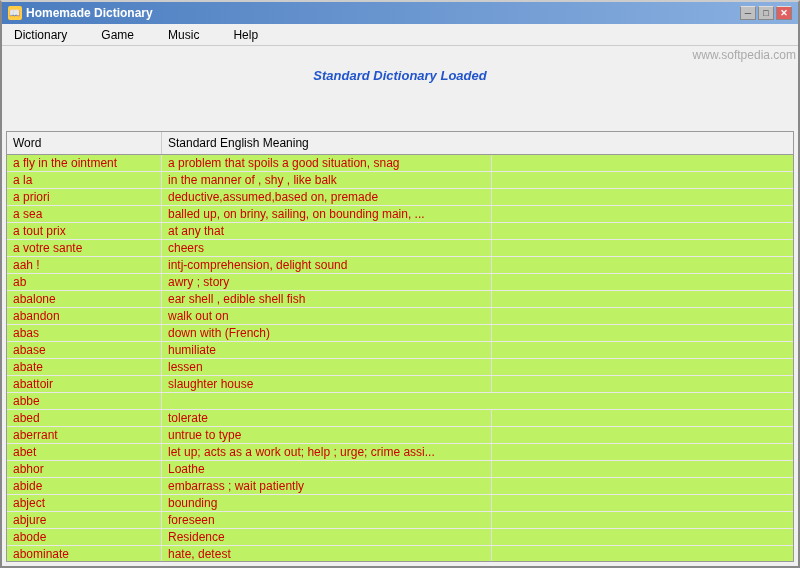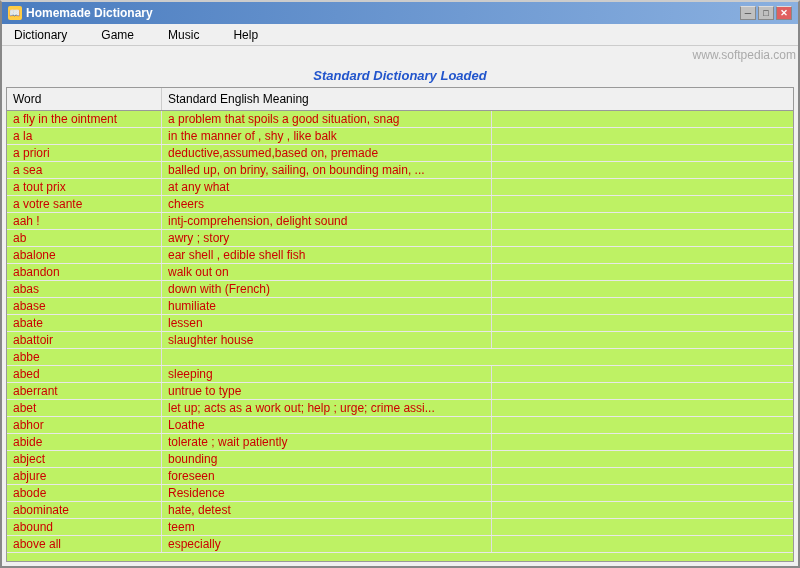--- a/index.html
+++ b/index.html
@@ -96,20 +96,21 @@
       color: #2255cc;
       font-size: 13px;
       flex-shrink: 0;
     }
     .content-area {
       flex: 1;
       display: flex;
       flex-direction: column;
       overflow: hidden;
       padding: 0 4px 4px 4px;
+      margin-top: 44px;
     }
     .table-header {
       display: grid;
       grid-template-columns: 155px 330px 1fr;
       background: #f0f0f0;
       border: 1px solid #999;
       border-bottom: none;
       flex-shrink: 0;
     }
     .col-header {
@@ -198,21 +199,21 @@
     <div class="cell cell-meaning">deductive,assumed,based on, premade</div>
     <div class="cell cell-foreign"></div>
   </div>
         <div class="table-row">
     <div class="cell cell-word">a sea</div>
     <div class="cell cell-meaning"> balled up, on briny, sailing, on bounding main, ...</div>
     <div class="cell cell-foreign"></div>
   </div>
         <div class="table-row">
     <div class="cell cell-word">a tout prix</div>
-    <div class="cell cell-meaning">at any what</div>
+    <div class="cell cell-meaning">at any that</div>
     <div class="cell cell-foreign"></div>
   </div>
         <div class="table-row">
     <div class="cell cell-word">a votre sante</div>
     <div class="cell cell-meaning">cheers</div>
     <div class="cell cell-foreign"></div>
   </div>
         <div class="table-row">
     <div class="cell cell-word">aah !</div>
     <div class="cell cell-meaning">intj-comprehension, delight sound</div>
@@ -252,41 +253,41 @@
     <div class="cell cell-word">abattoir</div>
     <div class="cell cell-meaning">slaughter house</div>
     <div class="cell cell-foreign"></div>
   </div>
         <div class="table-row">
     <div class="cell cell-word">abbe</div>
     <div class="cell cell-foreign"></div>
   </div>
         <div class="table-row">
     <div class="cell cell-word">abed</div>
-    <div class="cell cell-meaning">sleeping</div>
+    <div class="cell cell-meaning">tolerate</div>
     <div class="cell cell-foreign"></div>
   </div>
         <div class="table-row">
     <div class="cell cell-word">aberrant</div>
     <div class="cell cell-meaning">untrue to type</div>
     <div class="cell cell-foreign"></div>
   </div>
         <div class="table-row">
     <div class="cell cell-word">abet</div>
     <div class="cell cell-meaning">let up; acts as a work out; help ; urge; crime assi...</div>
     <div class="cell cell-foreign"></div>
   </div>
         <div class="table-row">
     <div class="cell cell-word">abhor</div>
     <div class="cell cell-meaning">Loathe</div>
     <div class="cell cell-foreign"></div>
   </div>
         <div class="table-row">
     <div class="cell cell-word">abide</div>
-    <div class="cell cell-meaning"> tolerate ; wait patiently</div>
+    <div class="cell cell-meaning"> embarrass ; wait patiently</div>
     <div class="cell cell-foreign"></div>
   </div>
         <div class="table-row">
     <div class="cell cell-word">abject</div>
     <div class="cell cell-meaning">bounding</div>
     <div class="cell cell-foreign"></div>
   </div>
         <div class="table-row">
     <div class="cell cell-word">abjure</div>
     <div class="cell cell-meaning">foreseen</div>

